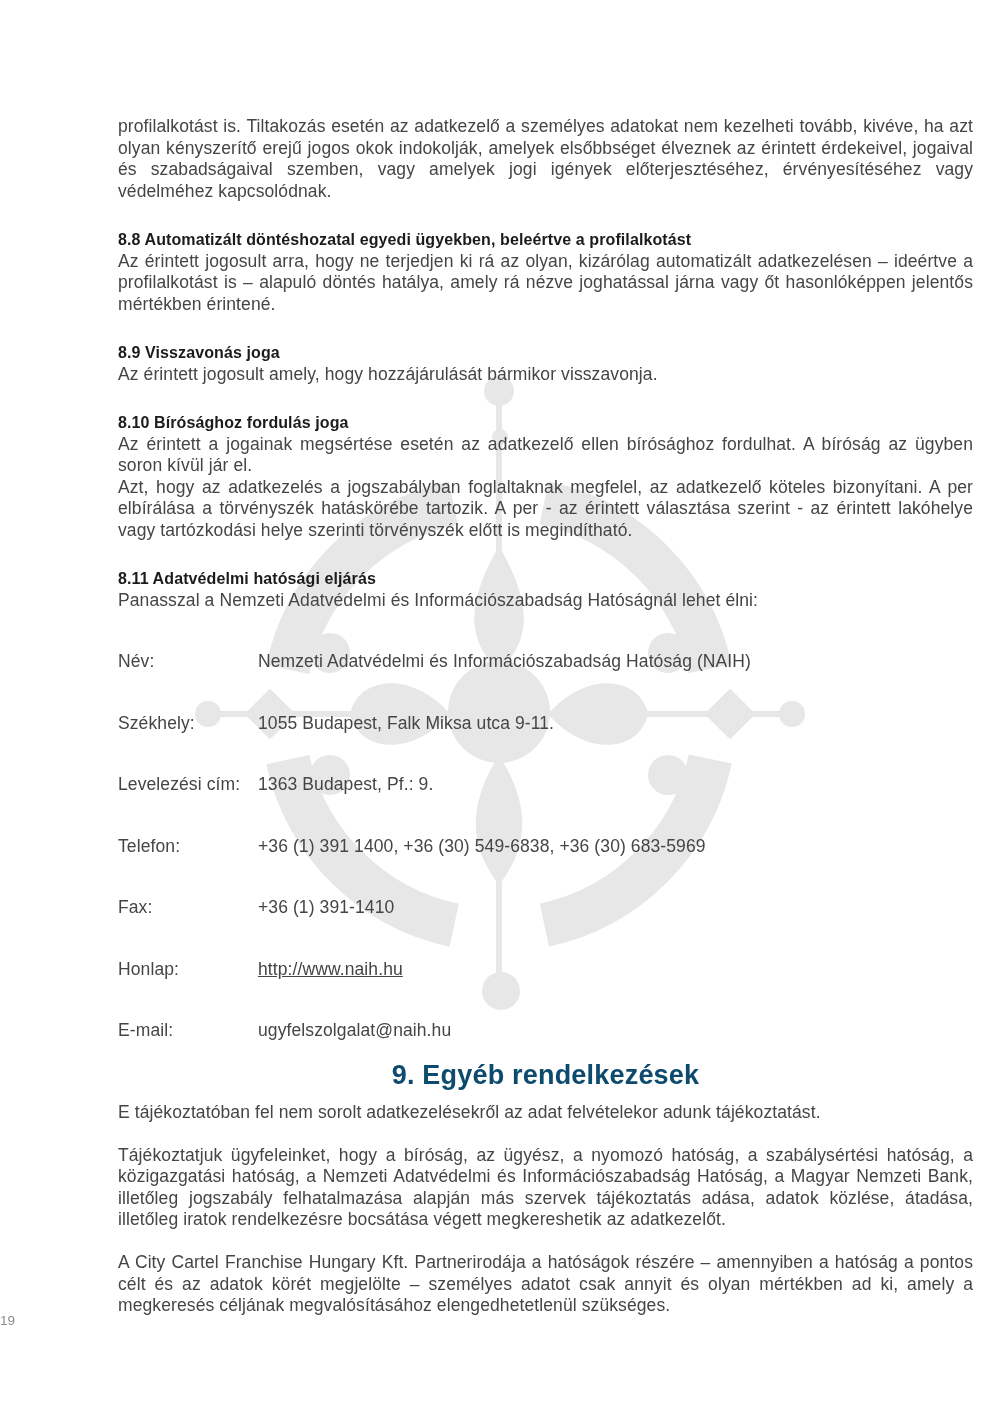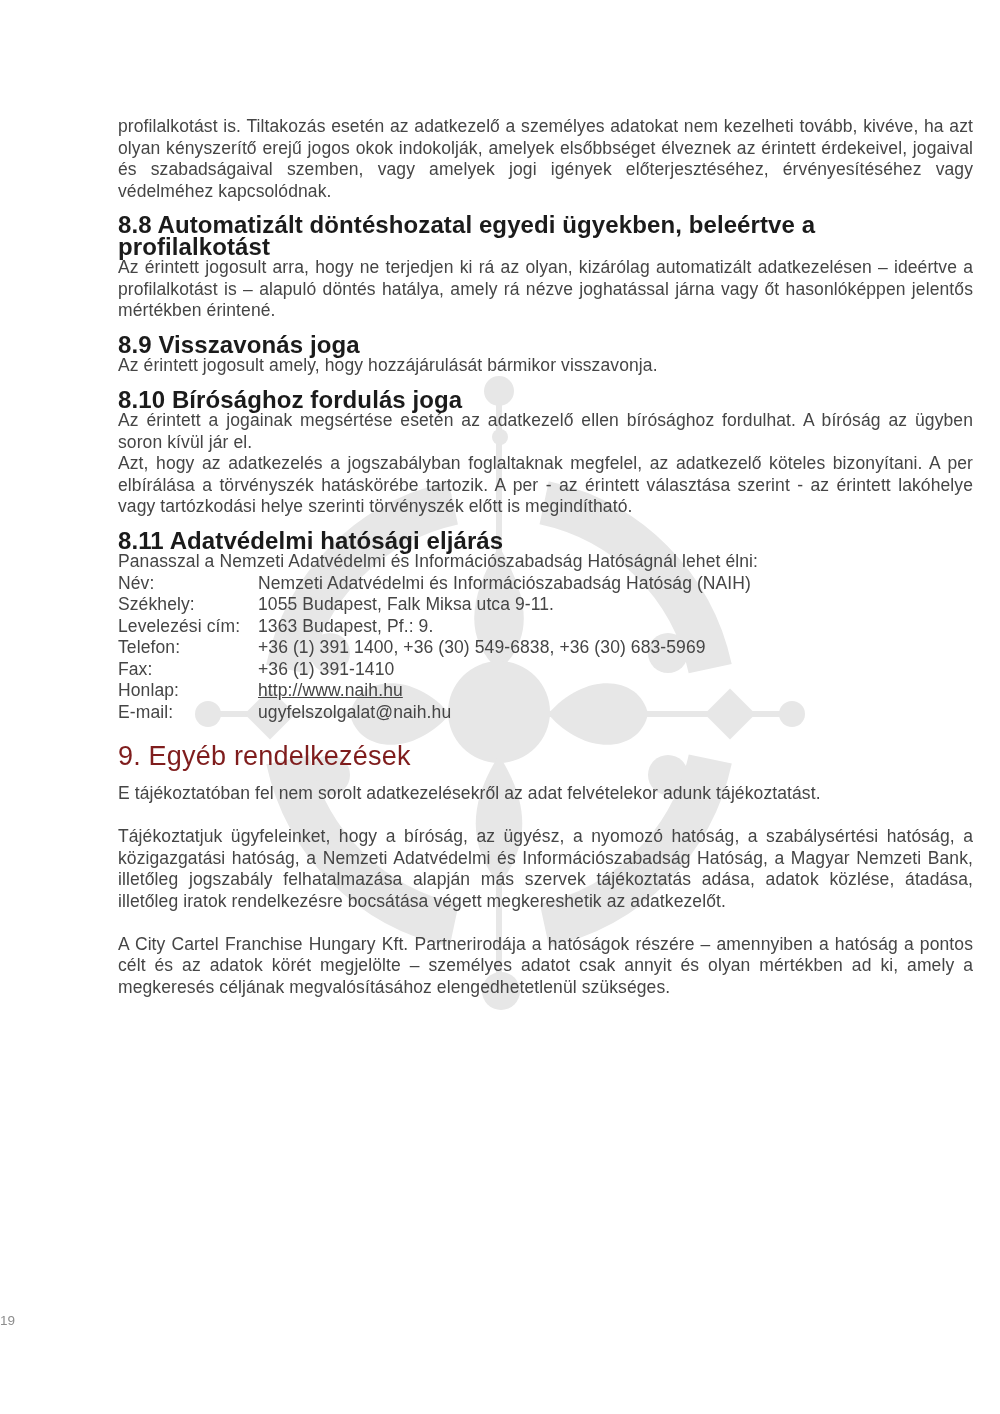--- a/index.html
+++ b/index.html
@@ -16,32 +16,33 @@
     position:absolute;left:0;top:0;width:1000px;height:1414px;
     z-index:0;pointer-events:none;
   }
   .content{
     position:absolute;left:118px;top:116px;width:855px;z-index:1;
     font-size:17.5px;line-height:21.5px;letter-spacing:0.1px;
   }
   p{margin:0;}
   .jtext{text-align:justify;}
   .sec-heading{
-    margin:12px 0 0 0;
-    font-size:24px;line-height:21.5px;
+    margin:27px 0 0 0;
+    font-size:16px;line-height:21.5px;
     font-weight:700;color:#1b1b1b;
   }
   .big-heading{
     margin:16px 0 10px 0;
     font-size:27px;line-height:34px;
-    font-weight:400;color:#7f1d1d;
+    font-weight:700;color:#0c4a6e;
     letter-spacing:0.2px;
+    text-align:center;
   }
   .gap-line{height:21.5px;}
-  .contact-row{display:flex;}
+  .contact-row{display:flex;margin-top:40px;}
   .contact-label{flex:0 0 140px;}
   .contact-value{flex:1;}
   .contact-value a{color:inherit;text-decoration:underline;}
   .page-number{
     position:absolute;left:0;top:1313px;width:100%;
     text-align:left;font-size:13.5px;color:#8d8d8d;z-index:1;
   }
 </style>
 </head>
 <body>

